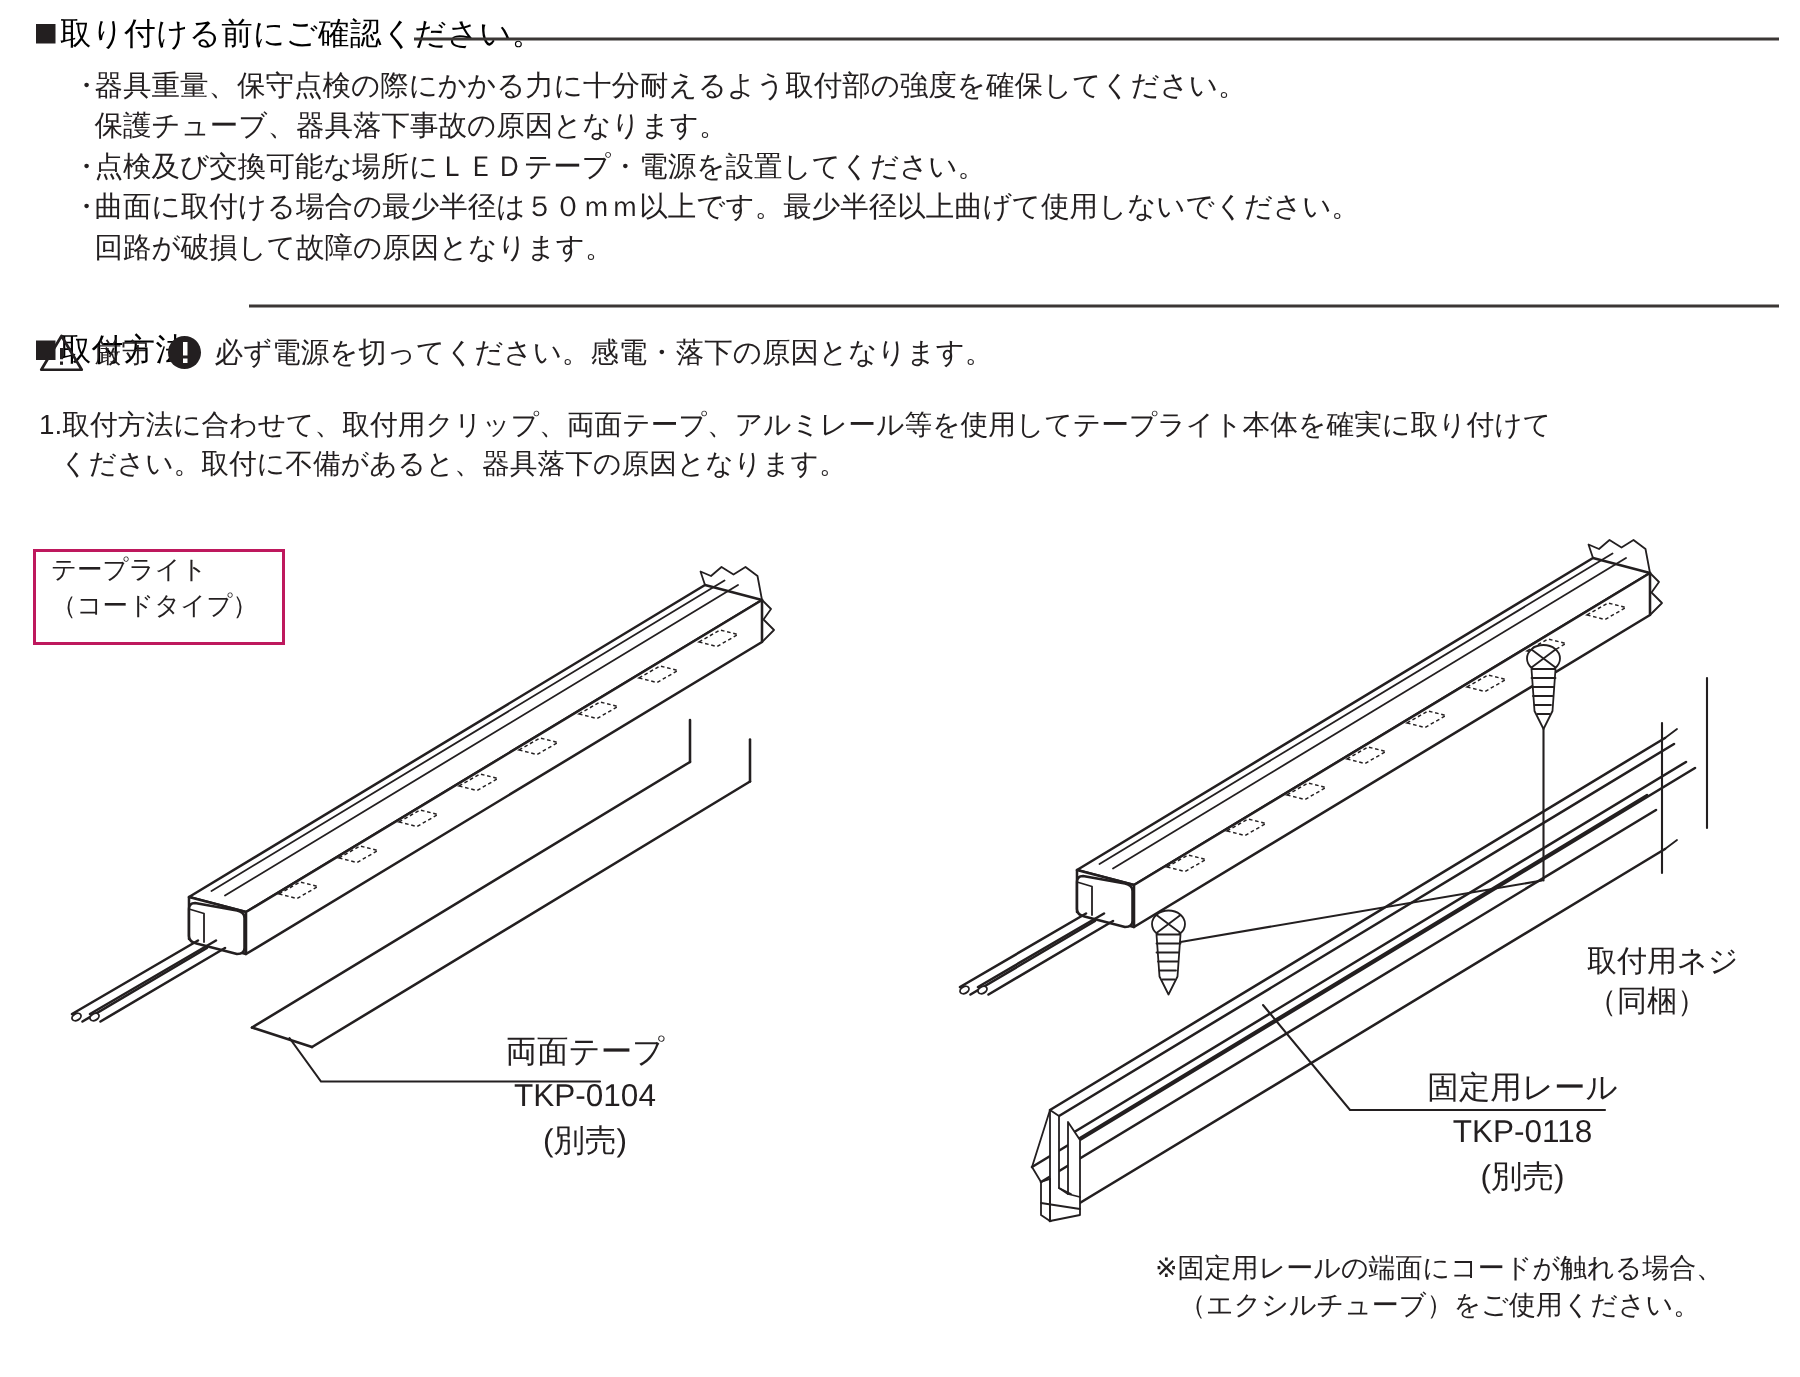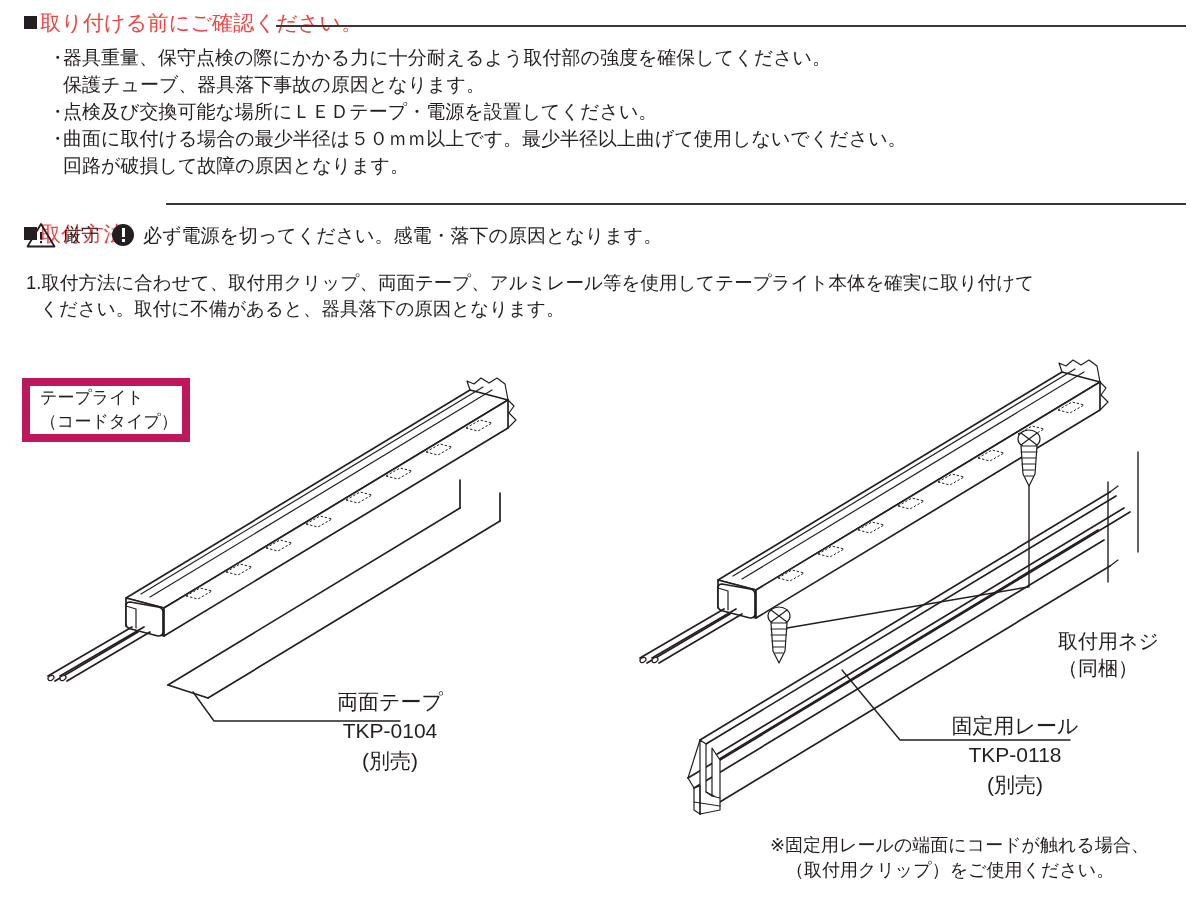--- a/index.html
+++ b/index.html
@@ -36,21 +36,21 @@
     width: 13px;
     height: 13px;
     background: #231f20;
     margin-right: 3px;
     flex: 0 0 auto;
   }
   .sec-title {
     font-size: 21px;
     line-height: 21px;
     letter-spacing: 0.2px;
-    color: #ef4444;
+    color: #000000;
   }
   .sec-rule {
     position: absolute;
     height: 0;
     border-top: 2px solid #3b3735;
   }
 
   
   .bullets {
     position: absolute;
@@ -144,24 +144,24 @@
     white-space: nowrap;
   }
   .step-line2 {
     padding-left: 14px;
   }
 
   
   .callout-box {
     position: absolute;
     left: 22px;
-    top: 378px;
+    top: 366px;
     width: 168px;
     height: 64px;
-    border: 8px solid #be185d;
+    border: 2px solid #be185d;
     box-sizing: border-box;
     display: flex;
     flex-direction: column;
     justify-content: flex-start;
     padding-left: 10px;
   }
   .callout-box span {
     font-size: 17px;
     line-height: 24px;
     white-space: nowrap;
@@ -423,16 +423,16 @@
   </div>
 
   <div class="cap" style="left:900px; top:712px; width:230px;">
     <div class="cap-title">固定用レール</div>
     <div class="cap-code">TKP-0118</div>
     <div class="cap-sub">(別売)</div>
   </div>
 
   <div class="footnote">
     <div>※固定用レールの端面にコードが触れる場合、</div>
-    <div class="fn-indent">（取付用クリップ）をご使用ください。</div>
+    <div class="fn-indent">（エクシルチューブ）をご使用ください。</div>
   </div>
 
 </div>
 
 </body></html>

